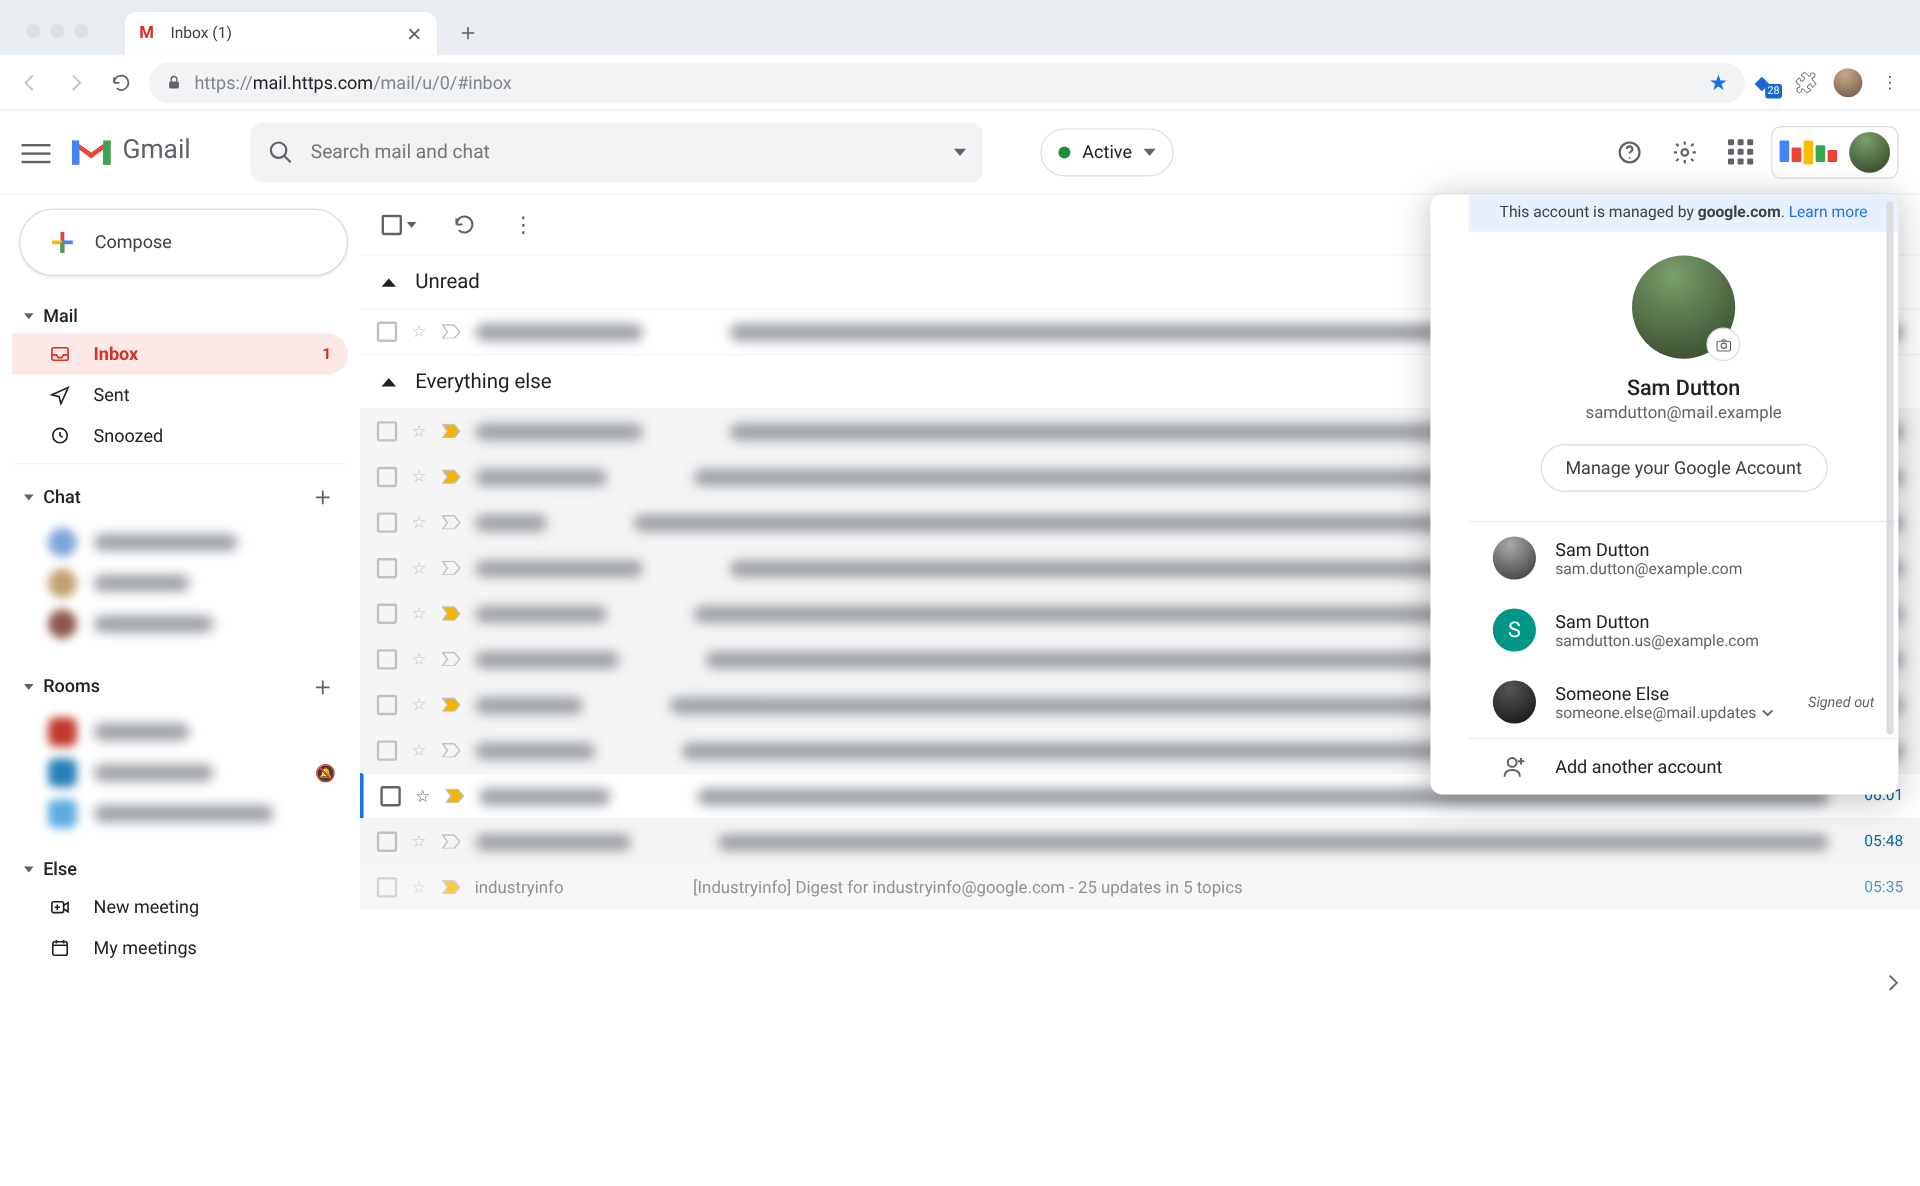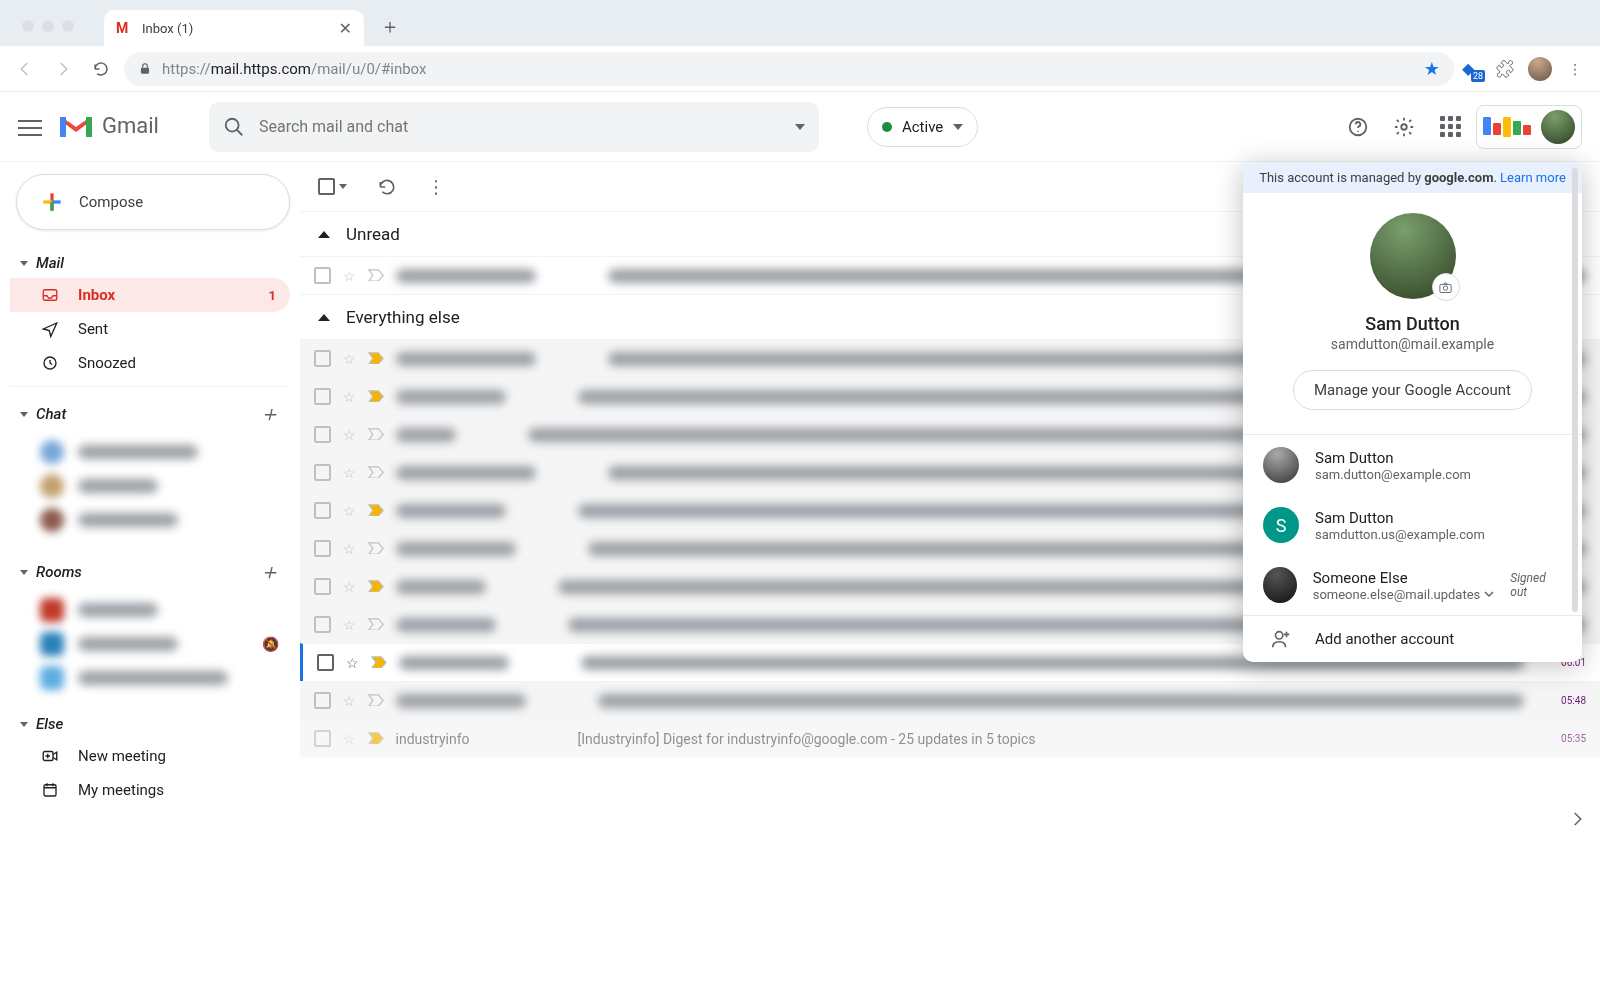--- a/index.html
+++ b/index.html
@@ -52,21 +52,21 @@
 .lego{ display:flex; gap:2px;}
 .lego span{ width:8px; border-radius:1px;}
 .avatar-md{ width:34px; height:34px; border-radius:50%; background: radial-gradient(circle at 40% 20%, #7a9f6c, #2f4023);}
 
 
 .main { display:flex; height: calc(988px - 92px - 70px); position:relative;}
 .sidebar { width: 300px; padding: 12px 10px; overflow:hidden;text-align:right;}
 .compose-btn { display:flex; align-items:center; gap:14px; background:#fff; border:1px solid #dadce0; border-radius: 28px; padding: 14px 22px; box-shadow: 0 1px 3px rgba(0,0,0,0.1); cursor:pointer; margin-left:6px; margin-bottom: 18px;}
 .compose-plus { font-size: 28px; line-height: 20px;}
 .compose-label{ font-size:15px; color:#3c4043;}
-.sb-section-hdr { display:flex; align-items:center; gap:8px; padding: 6px 10px; cursor:pointer; color:#202124; font-size:15px; font-weight:500;font-style:italic;}
+.sb-section-hdr { display:flex; align-items:center; gap:8px; padding: 6px 10px; cursor:pointer; color:#202124; font-size:15px; font-weight:500;}
 .sb-item { display:flex; align-items:center; gap:18px; padding: 7px 14px 7px 30px; cursor:pointer; border-radius: 0 18px 18px 0;}
 .sb-item.active { background:#fce8e6; color:#d93025; font-weight:700;}
 .sb-item .count { margin-left:auto; font-size:13px;}
 .sb-icon { width:20px; height:20px; display:flex; align-items:center; justify-content:center;}
 .sb-icon svg{ width:18px; height:18px; fill:none; stroke:currentColor; stroke-width:1.8;}
 .sb-item.active .sb-icon svg{stroke:#d93025;}
 .sb-label{ font-size:15px; color:inherit;}
 .sidebar hr{ border:none; border-top:1px solid #f1f3f4; margin: 6px 0;}
 .sb-plus{ margin-left:auto; font-size:22px; color:#5f6368;}
 .blur-item{ display:flex; align-items:center; gap:14px; padding:5px 10px 5px 30px;}
@@ -85,26 +85,26 @@
 .section-hdr-row .lbl{ font-size:17px; color:#202124;}
 .mail-row{ display:flex; align-items:center; padding: 10px 14px; border-top:1px solid #f1f3f4; gap:12px; cursor:pointer;}
 .mail-row.shaded{ background:#f5f5f5;}
 .mail-row.selected{ border-left:3px solid #1a73e8; background:#fff;}
 .star{ color:#bdc1c6;}
 .imp{ width:16px; height:14px;}
 .imp.on svg{fill:#f4b400;}
 .imp svg{fill:none;stroke:#bdc1c6;stroke-width:1.5;}
 .sender-blur{ width:140px; height:14px; background:#9aa0a6; border-radius:7px; filter:blur(5px);}
 .subj-blur{ flex:1; height:14px; background:#9aa0a6; border-radius:7px; filter:blur(5px); margin-left:60px;}
-.mail-time{ font-size:10px; color:#701a75; min-width:50px; text-align:right;}
+.mail-time{ font-size:13px; color:#0369a1; min-width:50px; text-align:right;}
 .sender-plain{ width:110px; font-size:14px; color:#5f6368;}
 .subj-plain{ flex:1; font-size:14px; color:#5f6368; margin-left:60px; white-space:nowrap; overflow:hidden; text-overflow:ellipsis;}
 
 
-.account-popup{ position:absolute; top:0; right:18px; width:339px; background:#fff; border-radius:10px; box-shadow: 0 4px 28px rgba(0,0,0,0.25); overflow:hidden; z-index:100;}
+.account-popup{ position:absolute; top:0; right:18px; width:390px; background:#fff; border-radius:10px; box-shadow: 0 4px 28px rgba(0,0,0,0.25); overflow:hidden; z-index:100;padding-left:32px;}
 .popup-banner{ background:#e8f0fe; padding:8px 14px; font-size:13px; color:#3c4043; text-align:center;}
 .popup-banner a{ color:#1a73e8; text-decoration:none;}
 .popup-main{ display:flex; flex-direction:column; align-items:center; padding: 20px 20px 24px 20px;}
 .popup-avatar-wrap{ position:relative;}
 .popup-avatar{ width:86px; height:86px; border-radius:50%; background: radial-gradient(circle at 40% 20%, #7a9f6c, #2f4023);}
 .camera-badge{ position:absolute; bottom:-2px; right:-4px; width:28px; height:28px; background:#fff; border:1px solid #dadce0; border-radius:50%; display:flex; align-items:center; justify-content:center;}
 .popup-name{ font-size:18px; color:#202124; margin-top:14px; font-weight:500;}
 .popup-email{ font-size:14px; color:#5f6368; margin-top:2px;}
 .manage-btn{ border:1px solid #dadce0; border-radius:20px; padding:10px 20px; font-size:15px; color:#3c4043; margin-top:18px; cursor:pointer;}
 .account-popup hr{ border:none; border-top:1px solid #e8eaed;}

